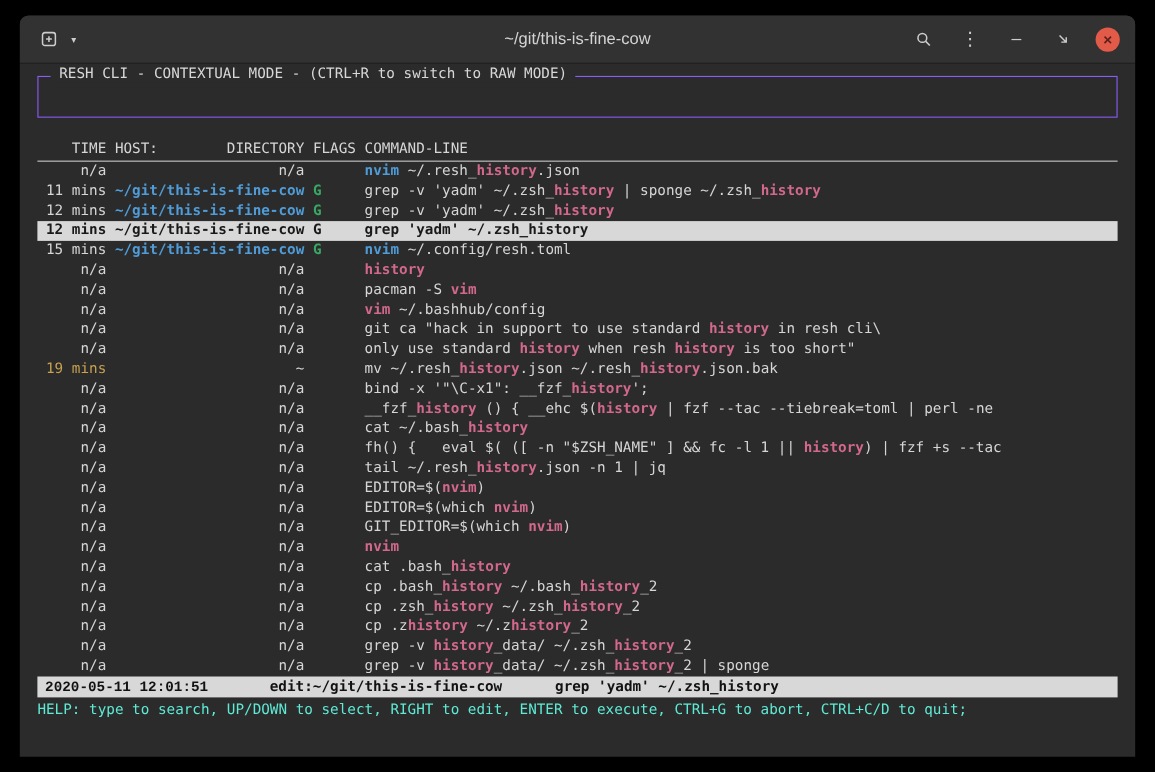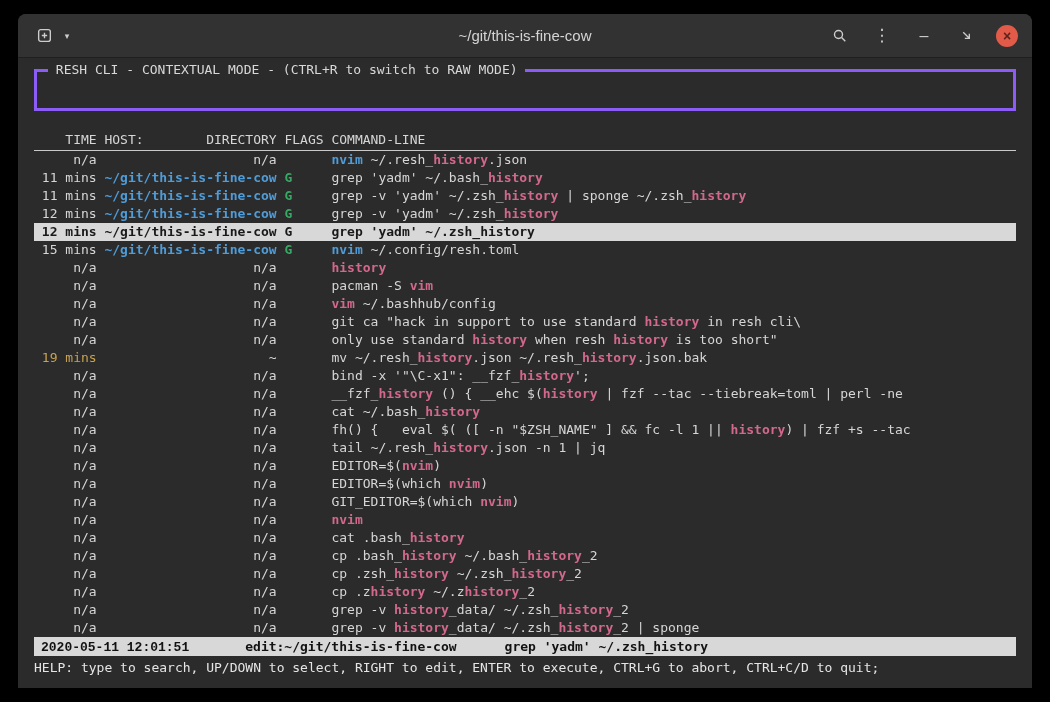--- a/index.html
+++ b/index.html
@@ -34,21 +34,21 @@
     width:22px;height:22px;border-radius:50%;background:var(--close-red,#e25b49);
     border:none;display:flex;align-items:center;justify-content:center;padding:0;cursor:default;
   }
   .close-btn span{color:#5c211b;font-size:14px;font-weight:bold;line-height:1;}
   
   .terminal{
     height:629px;box-sizing:border-box;padding:2px 16px 0 16px;
     font-family:"DejaVu Sans Mono", monospace;font-size:13px;color:#d6d6d6;
   }
   .query-box{
-    position:relative;border:3px solid #8b5cf6;height:26px;margin:9px 0 12px 0;padding:5px 7px;text-align:right;
+    position:relative;border:1px solid #8b5cf6;height:26px;margin:9px 0 12px 0;padding:5px 7px;text-align:right;
   }
   .box-title{
     position:absolute;top:-10px;left:11px;background:#2b2b2b;white-space:pre;color:#d8d8d8;
   }
   .query-line{white-space:pre;line-height:17px;}
   .cursor{
     display:inline-block;width:8px;height:15px;background:#d6d6d6;vertical-align:-3px;margin-left:1px;
   }
   .hdr{
     white-space:pre;height:19px;line-height:18px;border-bottom:1px solid #c9c9c9;margin-top:20px;
@@ -59,21 +59,21 @@
   .g{color:var(--flag-green,#39a865);font-weight:700;}
   .y{color:var(--time-yellow,#c8a24e);}
   .selected{background:var(--selection-bg,#d8d8d8);}
   .selected span{color:#191919 !important;font-weight:700;}
   .status{
     height:19px;line-height:19px;background:var(--selection-bg,#d8d8d8);color:#121212;
     font-weight:700;white-space:pre;padding-left:7px;
   }
   .status .s1{margin-right:56px;font-family:Liberation Mono, monospace;}
   .status .s2{margin-right:48px;}
-  .help{height:18px;line-height:18px;margin-top:3px;color:#e5e5e5;white-space:pre;}
+  .help{height:18px;line-height:18px;margin-top:3px;color:#5eead4;white-space:pre;}
 </style>
 </head>
 <body>
 
 <div class="window">
   <div class="titlebar">
     <div class="tb-left">
       <button class="tb-btn">
         <svg width="17" height="17" viewBox="0 0 16 16" fill="none" stroke="#cdcdcd" stroke-width="1.3">
           <rect x="2.5" y="2.5" width="11" height="11" rx="2"></rect>
@@ -110,21 +110,20 @@
   </div>
 
   <div class="terminal">
     <div class="query-box">
       <span class="box-title"> RESH CLI - CONTEXTUAL MODE - (CTRL+R to switch to RAW MODE) </span>
     </div>
 
     <div class="hdr">    TIME HOST:        DIRECTORY FLAGS COMMAND-LINE</div>
     <div id="rows">
         <div class="row"><span>     n/a </span><span>                   n/a</span><span>       </span><span class="b">nvim</span><span> ~/.resh_</span><span class="m">history</span><span>.json</span></div>
-        <div class="row"><span> 11 mins </span><span class="d">~/git/this-is-fine-cow</span><span> </span><span class="g">G</span><span>     </span><span>grep 'yadm' ~/.bash_</span><span class="m">history</span></div>
         <div class="row"><span> 11 mins </span><span class="d">~/git/this-is-fine-cow</span><span> </span><span class="g">G</span><span>     </span><span>grep -v 'yadm' ~/.zsh_</span><span class="m">history</span><span> | sponge ~/.zsh_</span><span class="m">history</span></div>
         <div class="row"><span> 12 mins </span><span class="d">~/git/this-is-fine-cow</span><span> </span><span class="g">G</span><span>     </span><span>grep -v 'yadm' ~/.zsh_</span><span class="m">history</span></div>
         <div class="row selected"><span> 12 mins </span><span>~/git/this-is-fine-cow</span><span> </span><span>G</span><span>     </span><span>grep 'yadm' ~/.zsh_history</span></div>
         <div class="row"><span> 15 mins </span><span class="d">~/git/this-is-fine-cow</span><span> </span><span class="g">G</span><span>     </span><span class="b">nvim</span><span> ~/.config/resh.toml</span></div>
         <div class="row"><span>     n/a </span><span>                   n/a</span><span>       </span><span class="m">history</span></div>
         <div class="row"><span>     n/a </span><span>                   n/a</span><span>       </span><span>pacman -S </span><span class="m">vim</span></div>
         <div class="row"><span>     n/a </span><span>                   n/a</span><span>       </span><span class="m">vim</span><span> ~/.bashhub/config</span></div>
         <div class="row"><span>     n/a </span><span>                   n/a</span><span>       </span><span>git ca "hack in support to use standard </span><span class="m">history</span><span> in resh cli\</span></div>
         <div class="row"><span>     n/a </span><span>                   n/a</span><span>       </span><span>only use standard </span><span class="m">history</span><span> when resh </span><span class="m">history</span><span> is too short"</span></div>
         <div class="row"><span class="y"> 19 mins</span><span> </span><span>                     ~</span><span>       </span><span>mv ~/.resh_</span><span class="m">history</span><span>.json ~/.resh_</span><span class="m">history</span><span>.json.bak</span></div>

